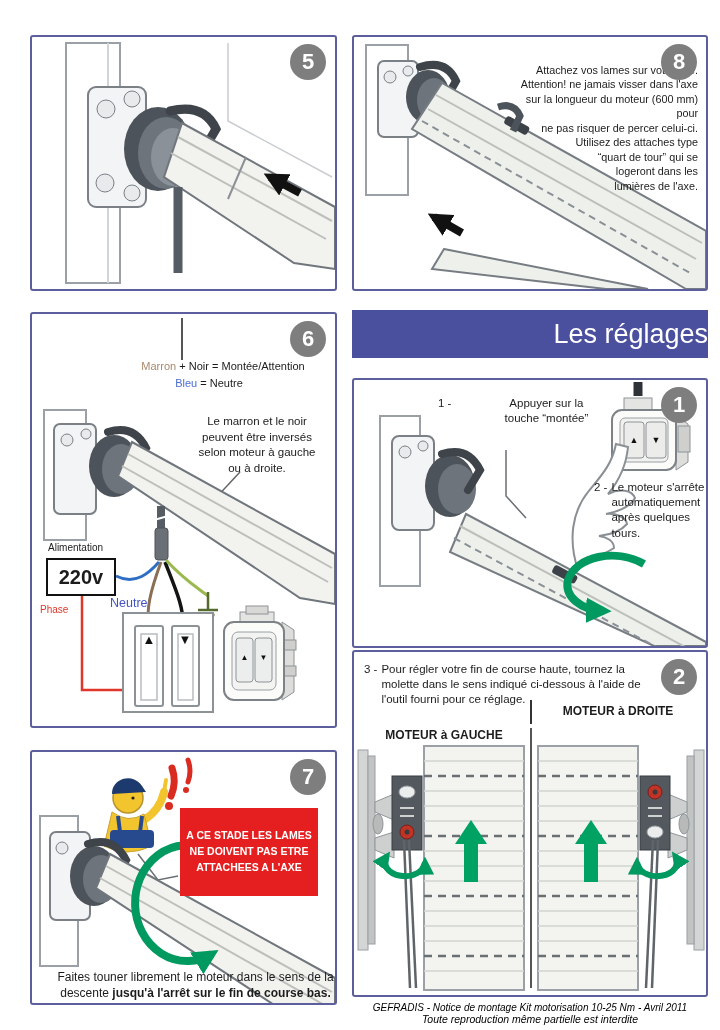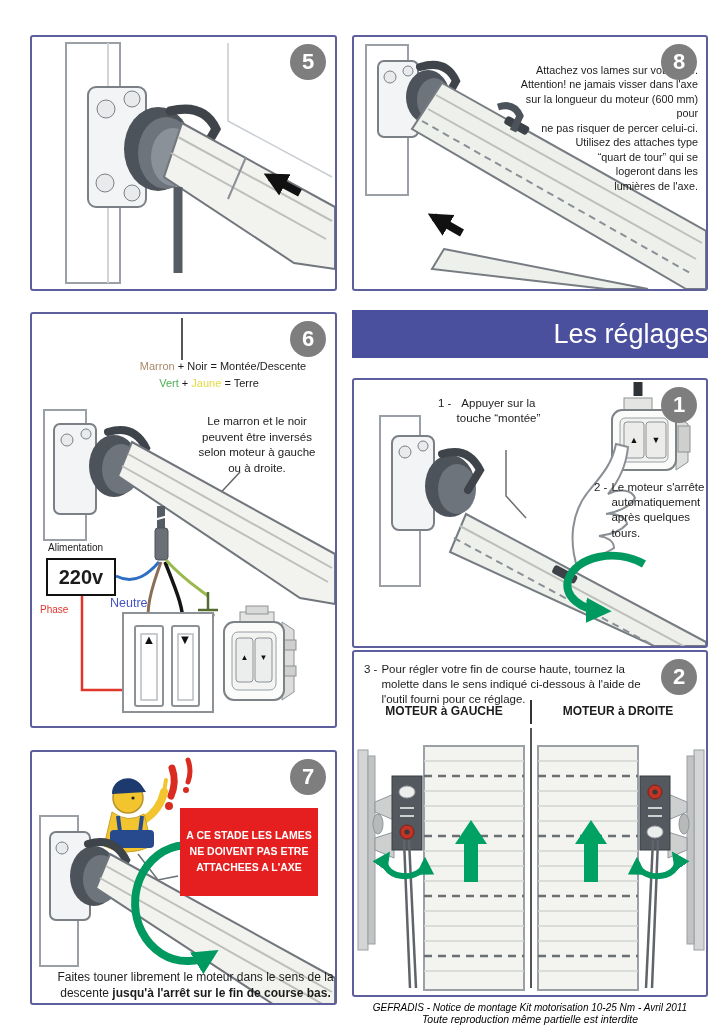--- a/index.html
+++ b/index.html
@@ -108,28 +108,26 @@
   </section>
 
   <section class="panel" style="left:30px;top:312px;width:307px;height:416px;">
     <div class="badge">6</div>
     <div class="legend">
       <div>
         <span class="c-marron">Marron</span>
         <span>+</span>
         <b style="font-weight:normal;">Noir</b>
         <span>=</span>
-        <span>Montée/Descente</span>
+        <span>Montée/Attention</span>
       </div>
       <div>
-        <span class="c-vert">Vert</span>
-        <span>+</span>
-        <span class="c-jaune">Jaune</span>
+        <span class="c-bleu">Bleu</span>
         <span>=</span>
-        <span>Terre</span>
+        <span>Neutre</span>
       </div>
     </div>
     <div class="note6">Le marron et le noir
 peuvent être inversés
 selon moteur à gauche
 ou à droite.</div>
     <div class="alim">Alimentation</div>
     <div class="voltbox">220v</div>
     <div class="phase">Phase</div>
     <div class="neutre">Neutre</div>
@@ -228,21 +226,21 @@
   </section>
 
   <div class="banner">
     <span>Les réglages</span>
   </div>
 
   <section class="panel" style="left:352px;top:378px;width:356px;height:270px;">
     <div class="badge">1</div>
     <div class="step" style="left:84px;top:16px;">
       <span class="pre">1 -</span>
-      <span style="width:86px;text-align:center;">Appuyer sur la touche “montée”</span>
+      <span style="width:86px;text-align:center;margin-left:48px;">Appuyer sur la touche “montée”</span>
     </div>
     <div class="step" style="left:240px;top:100px;">
       <span class="pre">2 -</span>
       <span style="width:100px;">Le moteur s'arrête automatiquement après quelques tours.</span>
     </div>
     <svg class="ill" viewBox="0 0 352 266">
       <defs>
         <marker id="gr1" viewBox="0 0 10 10" refX="7" refY="5" markerWidth="3.2" markerHeight="3.2" orient="auto">
           <path d="M0,0L10,5L0,10z" fill="#009a60"></path>
         </marker>
@@ -275,21 +273,21 @@
       <path d="M290,184 C262,168 222,176 214,200 C210,216 226,230 250,231" fill="none" stroke="#009a60" stroke-width="8" marker-end="url(#gr1)"></path>
     </svg>
   </section>
 
   <section class="panel" style="left:352px;top:650px;width:356px;height:347px;">
     <div class="badge">2</div>
     <div class="step" style="left:10px;top:10px;">
       <span class="pre">3 -</span>
       <span style="width:274px;">Pour régler votre fin de course haute, tournez la molette dans le sens indiqué ci-dessous à l'aide de l'outil fourni pour ce réglage.</span>
     </div>
-    <div class="mhdr" style="left:10px;">MOTEUR à GAUCHE</div>
+    <div class="mhdr" style="left:10px;margin-top:24px;">MOTEUR à GAUCHE</div>
     <div class="mhdr" style="left:184px;">MOTEUR à DROITE</div>
     <div class="hdr-div"></div>
     <svg class="ill" viewBox="0 0 352 343">
       <defs>
         <marker id="gr2" viewBox="0 0 10 10" refX="7" refY="5" markerWidth="3" markerHeight="3" orient="auto-start-reverse">
           <path d="M0,0L10,5L0,10z" fill="#009a60"></path>
         </marker>
         <marker id="gr2e" viewBox="0 0 10 10" refX="7" refY="5" markerWidth="3" markerHeight="3" orient="auto">
           <path d="M0,0L10,5L0,10z" fill="#009a60"></path>
         </marker>

